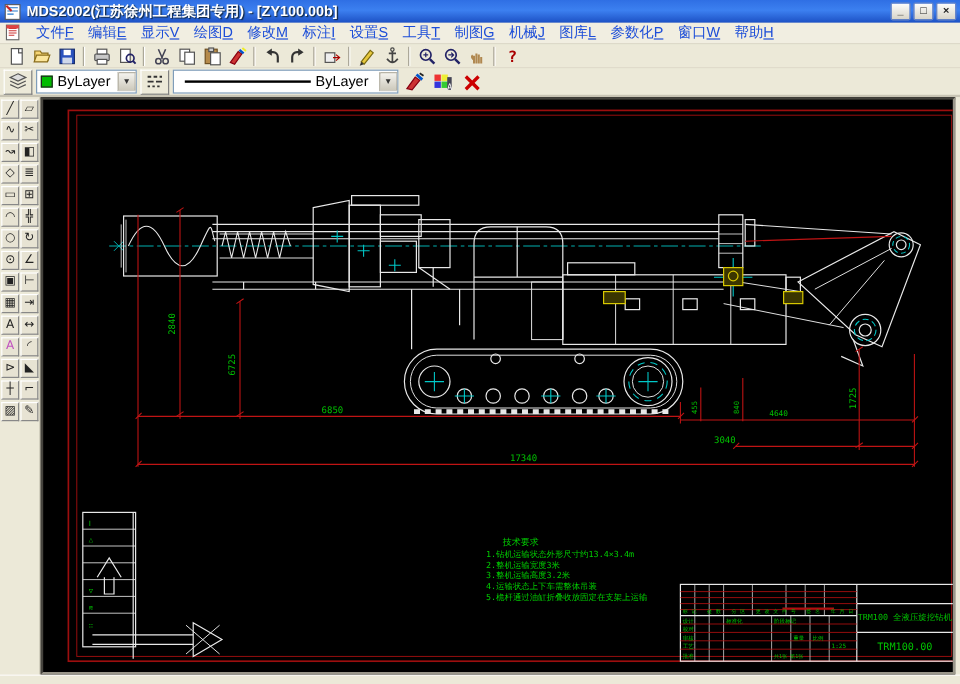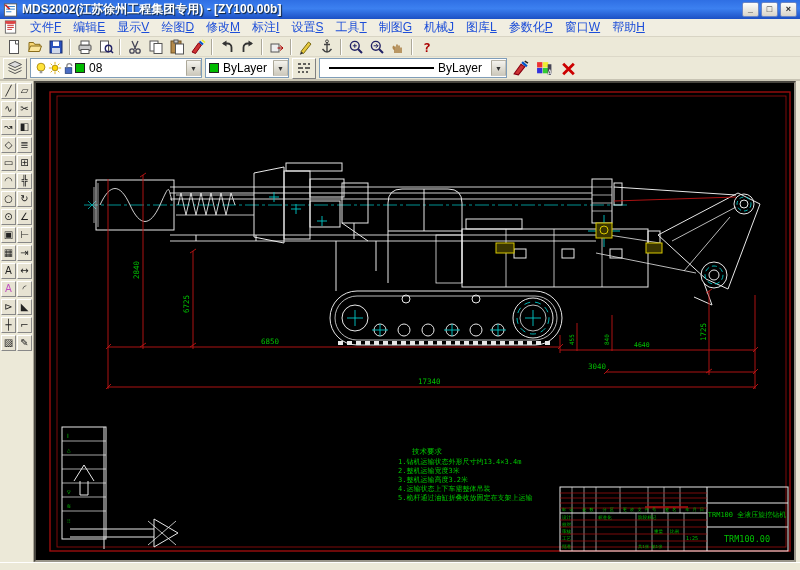--- a/index.html
+++ b/index.html
@@ -43,21 +43,21 @@
   .lt-sample { width: 105px; height: 2px; background: #000; margin-left: 6px; }
 
   
   .main { flex: 1; display: flex; position: relative; }
   .palette { width: 34px; background: #ece9d8; border-right: 1px solid #aca899; padding-top: 2px; }
   .prow { display: flex; justify-content: center; gap: 1px; margin-bottom: 2px; }
   .pbtn { width: 15px; height: 16px; background: #e7e3d3; border: 1px solid; border-color: #fff #888 #888 #fff;
     font-size: 10px; line-height: 14px; text-align: center; color: #222; overflow: hidden;
     font-family: "DejaVu Sans", sans-serif; }
   .pbtn.pink { color: #c050c0; }
-  .canvas { flex: 1; background: #000; position: relative; border: 2px inset #9a968a; overflow: hidden; }
+  .canvas { flex: 1; background: #000; position: relative; border: 2px inset #9a968a; overflow: hidden; padding-left: 7px; }
   .right-strip { width: 4px; background: #ece9d8; }
   .bottom-strip { height: 8px; background: #ece9d8; border-top: 1px solid #fff; }
 
   svg text { font-family: "DejaVu Sans Mono", monospace; }
 </style>
 </head>
 <body>
 
 <div class="app">
 
@@ -212,39 +212,20 @@
       </span>
     </div>
 
   <div class="layerbar">
     <span class="lbtn">
       <svg viewBox="0 0 16 16" width="16" height="16">
           <path d="M8 1.5 L14.5 4.5 8 7.5 1.5 4.5 Z" fill="#ddd" stroke="#555"></path>
           <path d="M1.5 7.5 l6.5 3 6.5 -3 M1.5 10.5 l6.5 3 6.5 -3" fill="none" stroke="#555"></path>
         </svg>
     </span>
-    <div class="combo" style="width:172px">
-      <svg viewBox="0 0 16 16" width="14" height="14">
-          <circle cx="8" cy="7" r="4.5" fill="#ffe33a" stroke="#a8860a"></circle>
-          <rect x="6.5" y="11" width="3" height="3" fill="#999"></rect>
-        </svg>
-      <svg viewBox="0 0 16 16" width="14" height="14">
-          <circle cx="8" cy="8" r="3.2" fill="#ffd800" stroke="#a8860a"></circle>
-          <g stroke="#d8a800">
-            <path d="M8 1 V4 M8 12 V15 M1 8 H4 M12 8 H15 M3 3 l2 2 M11 11 l2 2 M13 3 l-2 2 M5 11 l-2 2"></path>
-          </g>
-        </svg>
-      <svg viewBox="0 0 16 16" width="13" height="13">
-          <rect x="4" y="7" width="8" height="7" fill="#4a6cc4" stroke="#23407e"></rect>
-          <path d="M6 7 V5 a3 3 0 0 1 6 0" fill="none" stroke="#888" stroke-width="1.6"></path>
-        </svg>
-      <span class="swatch"></span>
-      <span class="cval">08</span>
-      <span class="dd">▼</span>
-    </div>
     <div class="combo" style="width:84px">
       <span class="swatch"></span>
       <span class="cval">ByLayer</span>
       <span class="dd">▼</span>
     </div>
     <span class="lbtn">
       <svg viewBox="0 0 16 16" width="16" height="16">
           <path d="M2 4 h3 m2 0 h3 m2 0 h2 M2 8 h5 m2 0 h5 M2 12 h2 m2 0 h2 m2 0 h2" stroke="#333" stroke-width="1.6"></path>
         </svg>
     </span>

